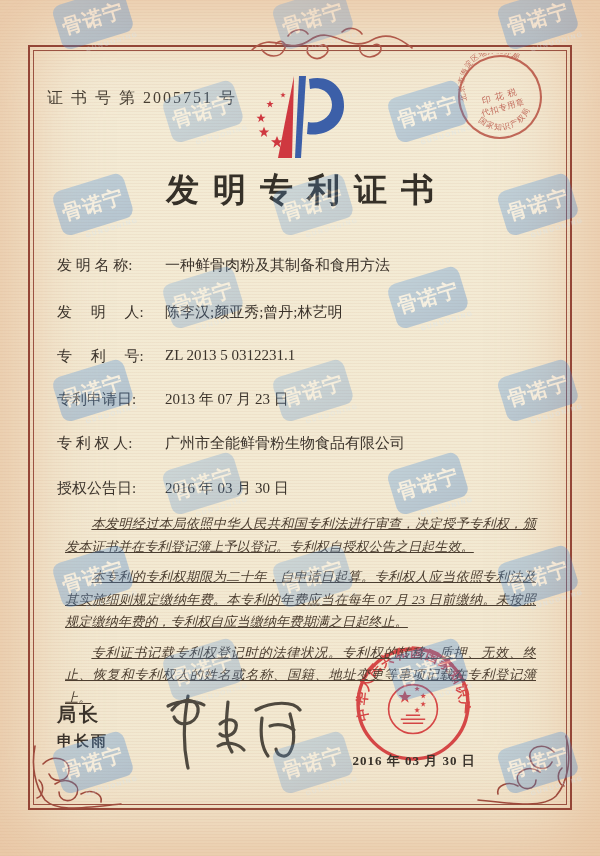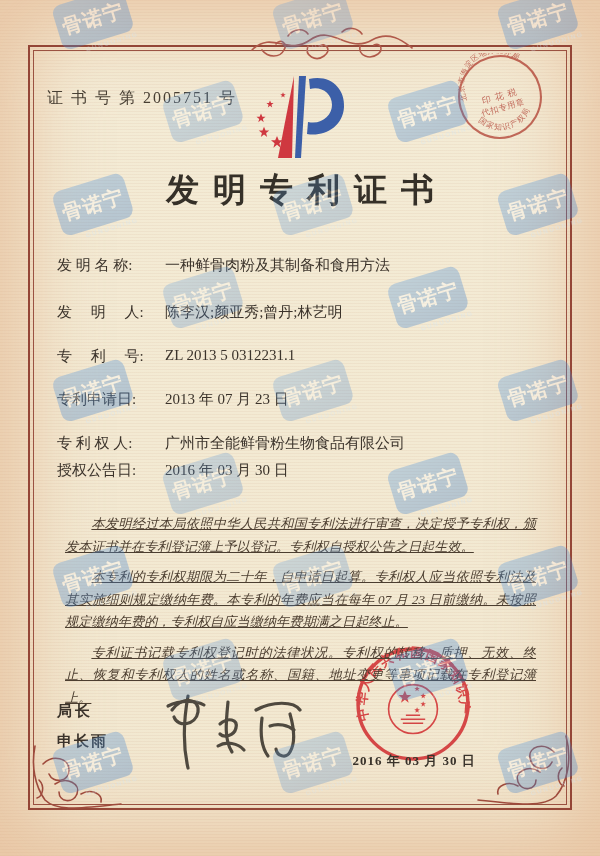--- a/index.html
+++ b/index.html
@@ -23,26 +23,26 @@
     color:#483f33;z-index:20;}
   .logo{position:absolute;left:252px;top:68px;z-index:20;}
   .tax-stamp{position:absolute;left:456px;top:53px;z-index:15;mix-blend-mode:multiply;}
   .title{position:absolute;top:168px;left:0;width:100%;margin:0;text-align:center;
     font-size:33px;font-weight:700;letter-spacing:14px;text-indent:14px;
     color:#353028;z-index:20;}
   .field{position:absolute;left:57px;right:55px;display:flex;font-size:15px;
     color:#3b332b;z-index:20;}
   .flabel{flex:none;width:104px;}
   .fvalue{margin-left:4px;white-space:nowrap;}
-  .f1{top:256px}.f2{top:303px}.f3{top:347px}.f4{top:390px}.f5{top:434px}.f6{top:461px}
+  .f1{top:256px}.f2{top:303px}.f3{top:347px}.f4{top:390px}.f5{top:434px}.f6{top:479px}
   .paras{position:absolute;left:57px;top:505px;width:487px;z-index:20;
     font-style:italic;font-size:13.2px;line-height:22.5px;color:#4c3e30;
     text-align:justify;}
   .paras p{margin:8px;text-indent:2em;text-decoration:underline;}
-  .director-title{position:absolute;left:57px;top:702px;font-size:15px;
+  .director-title{position:absolute;left:57px;top:702px;font-size:19px;
     letter-spacing:3px;color:#3b332b;font-weight:600;z-index:20;}
   .director-name{position:absolute;left:57px;top:732px;font-size:15px;
     letter-spacing:2px;color:#3b332b;font-weight:600;z-index:20;}
   .signature{position:absolute;left:148px;top:684px;z-index:25;}
   .seal{position:absolute;left:355px;top:646px;z-index:15;mix-blend-mode:multiply;}
   .seal-date{position:absolute;left:346px;top:752px;width:136px;text-align:center;
     font-size:13px;color:#38322a;letter-spacing:1px;z-index:30;font-weight:600;}
   .footer{position:absolute;left:0;top:786px;width:100%;text-align:center;
     font-size:10.5px;letter-spacing:1.5px;color:#4a4136;z-index:20;}
   #wm-layer{position:absolute;inset:0;z-index:50;pointer-events:none;}

